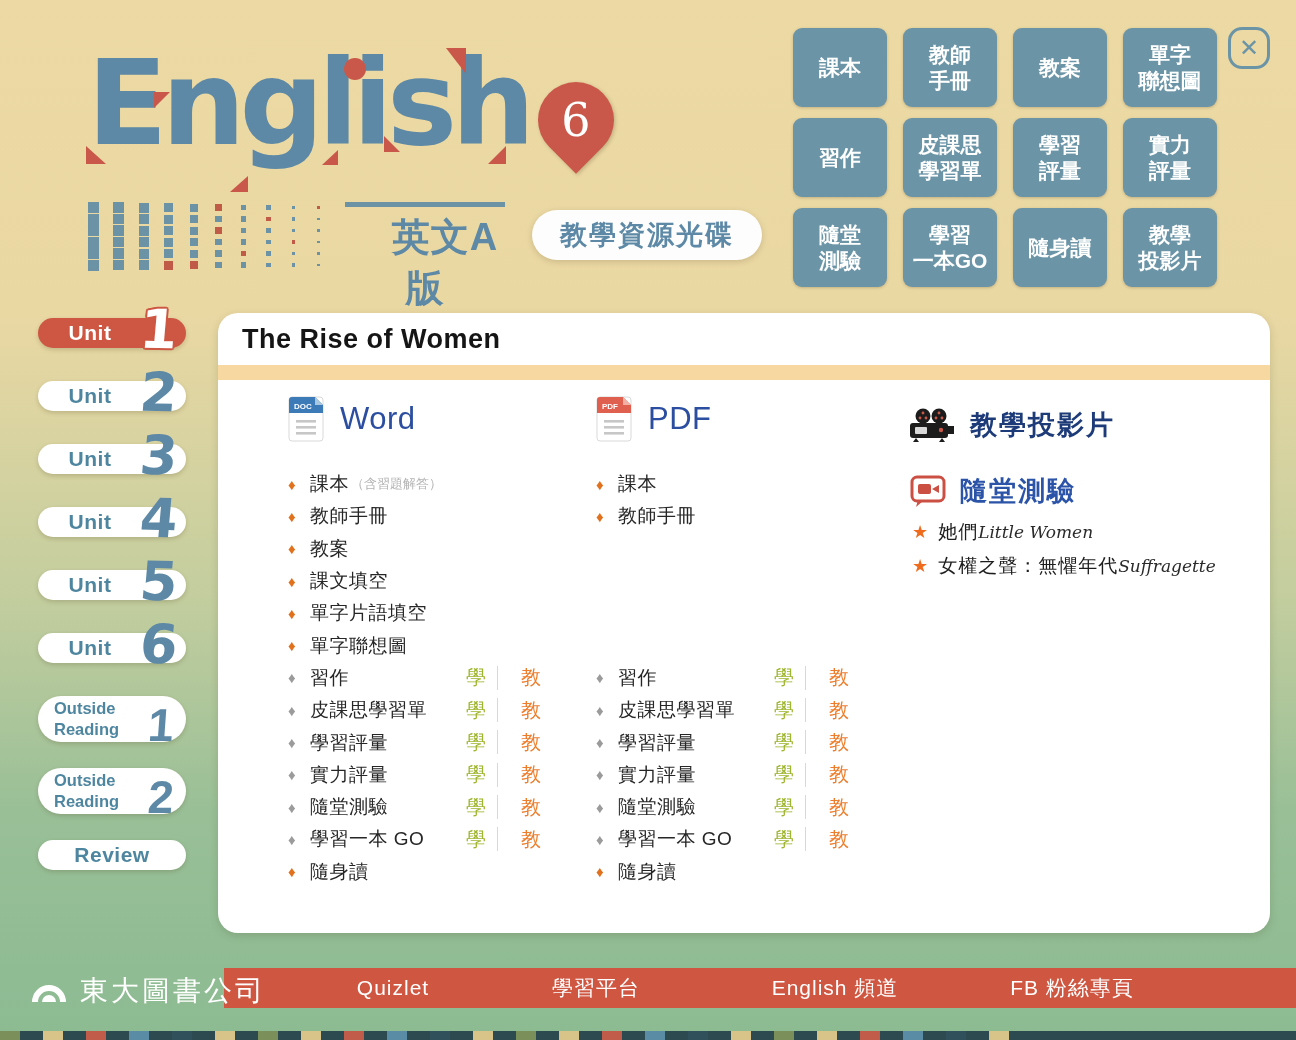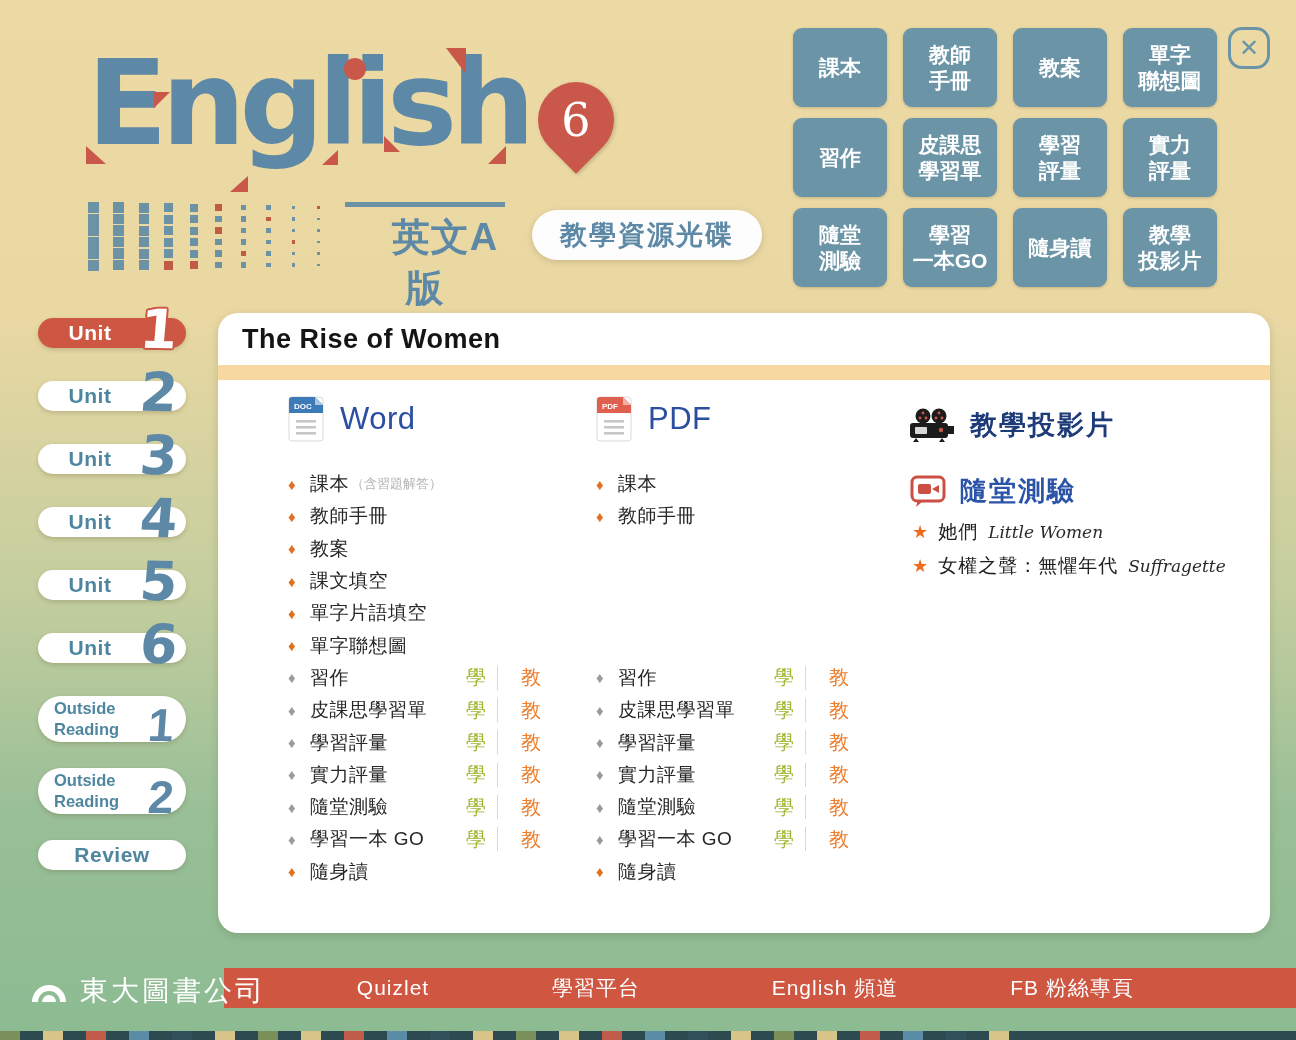--- a/index.html
+++ b/index.html
@@ -77,21 +77,21 @@
 
   #slides-header{position:absolute;left:690px;top:95px;display:flex;align-items:center;gap:14px;
     height:34px;cursor:pointer;}
   #slides-header span{font-size:27px;font-weight:800;color:#1d3b78;letter-spacing:2px;}
   #videos-header{position:absolute;left:692px;top:161px;display:flex;align-items:center;gap:14px;height:34px;}
   #videos-header span{font-size:27px;font-weight:800;color:#2b53a8;letter-spacing:2px;}
   #video-list{position:absolute;left:694px;top:206px;}
   .video-row{display:flex;align-items:baseline;height:28px;margin-bottom:6px;cursor:pointer;}
   .star{color:#ef6c1e;font-size:18px;margin-right:10px;}
   .v-zh{font-size:19px;color:#1d1d1d;letter-spacing:1px;}
-  .v-en{font-size:17px;font-style:italic;font-family:"DejaVu Serif",serif;color:#2a2a2a;margin-left:10px;}
+  .v-en{font-size:17px;font-style:italic;font-family:"DejaVu Serif",serif;color:#2a2a2a;margin-left:0;}
 
   
   #footer-bar{position:absolute;left:224px;top:968px;width:1078px;height:40px;background:#cf5742;}
   .f-link{position:absolute;top:0;height:40px;display:flex;align-items:center;transform:translateX(-50%);
     color:#fff;font-size:21px;letter-spacing:1px;cursor:pointer;white-space:nowrap;}
   #company{position:absolute;left:28px;top:972px;display:flex;align-items:center;gap:10px;}
   #company span{color:#fff;font-size:28px;font-family:"DejaVu Serif",serif;letter-spacing:3px;}
   #bottom-strip{position:absolute;left:0;bottom:0;width:1296px;height:9px;background:#2c4a50;}
   #bottom-strip i{position:absolute;top:0;height:9px;display:block;}
 </style>

